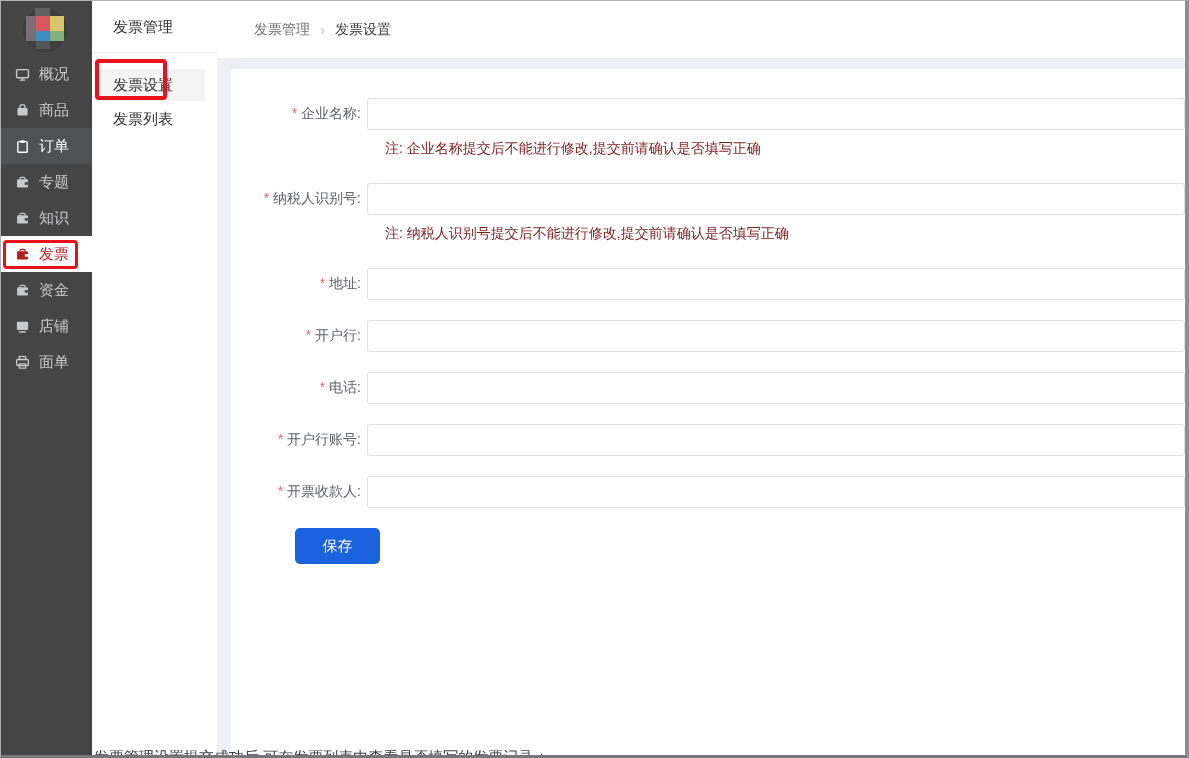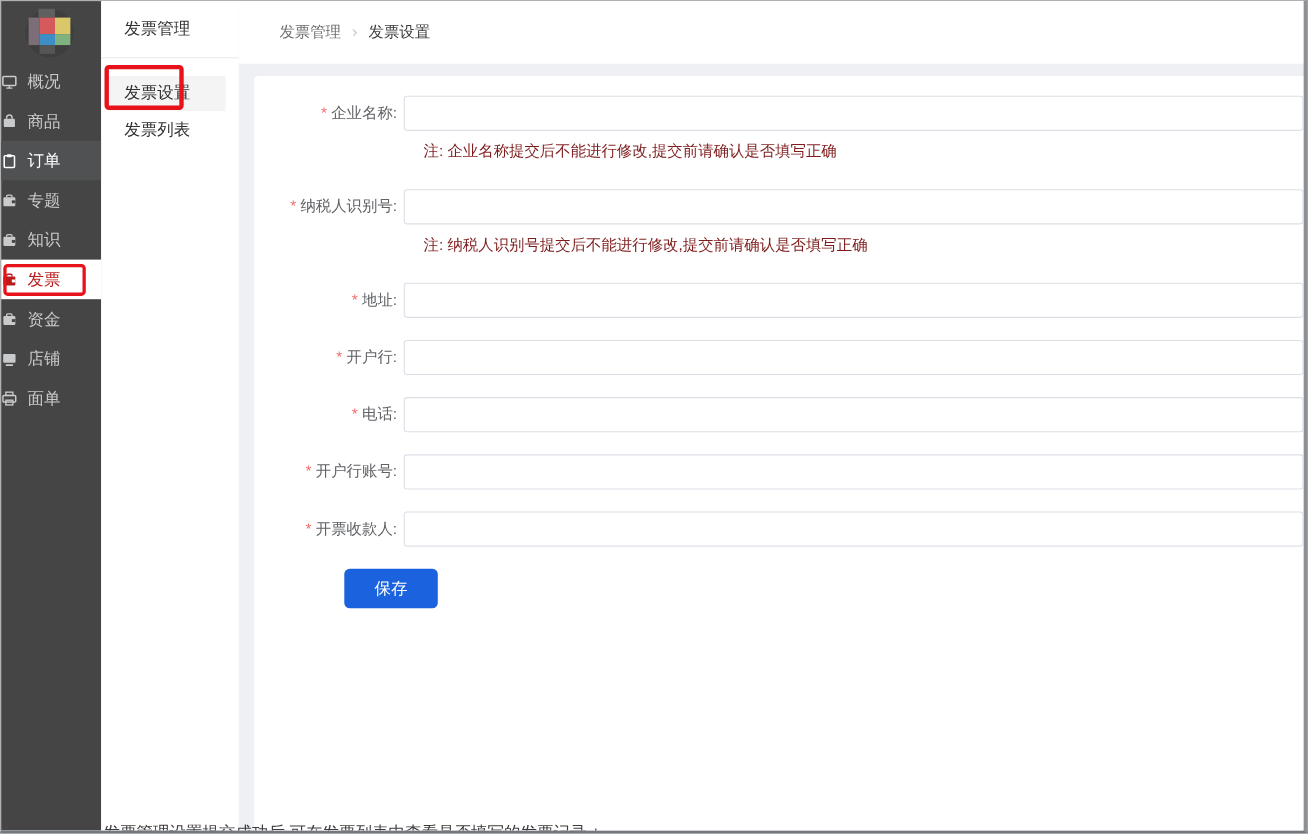--- a/index.html
+++ b/index.html
@@ -4,21 +4,21 @@
 <style>
   html,body{margin:0;padding:0;background:#fff;font-family:"Liberation Sans","DejaVu Sans",sans-serif;}
   .window{position:relative;width:1189px;height:758px;box-sizing:border-box;overflow:hidden;
     background:#eef0f4;border:1px solid #b1b1b1;border-right:4px solid #8d9095;border-bottom:3px solid #74787c;}
 
   
   .sidebar{position:absolute;left:0;top:0;bottom:0;width:91px;background:#454545;z-index:2;}
   .logo{position:relative;height:55px;}
   .logo .circle{position:absolute;left:22px;top:7px;width:44px;height:44px;border-radius:50%;background:#3e3e3e;}
   .logo .sq{position:absolute;}
-  .nav-item{height:36px;display:flex;align-items:center;gap:9px;
+  .nav-item{height:36px;display:flex;align-items:center;padding-left:14px;gap:9px;
     color:#c9cacc;font-size:15px;cursor:pointer;}
   .nav-item.highlighted{background:#4f5152;color:#fff;}
   .nav-item.active{background:#ffffff;color:#b91c1c;}
   .nav-icon{width:15px;height:15px;flex:none;display:inline-flex;}
   .nav-icon svg{width:15px;height:15px;}
   .notch{fill:#454545;}
   .nav-item.active .notch{fill:#ffffff;}
 
   
   .submenu{position:absolute;left:91px;top:0;bottom:0;width:125px;background:#fff;z-index:2;}
@@ -31,29 +31,29 @@
   .submenu-item.active{background:#f4f4f5;}
 
   
   .main{position:absolute;left:216px;top:0;right:0;bottom:0;background:#eef0f4;z-index:1;}
   .breadcrumb-bar{height:57px;background:#fff;display:flex;align-items:center;padding-left:37px;
     font-size:14px;gap:10px;}
   .crumb-parent{color:#6e6e6e;cursor:pointer;}
   .crumb-sep{color:#c0c4cc;font-size:15px;}
   .crumb-current{color:#3d3d3d;}
   .card{position:absolute;left:14px;top:68px;right:0;bottom:0;background:#fff;
-    border-radius:4px 0 0 0;padding-top:18px;overflow:hidden;}
+    border-radius:4px 0 0 0;padding-top:29px;overflow:hidden;}
 
   .form-row{display:flex;align-items:center;margin-bottom:20px;}
   .form-label{width:130px;flex:none;text-align:right;font-size:14px;color:#606266;}
   .req{color:#f56c6c;}
   .form-input{flex:1;margin-left:6px;height:32px;box-sizing:border-box;border:1px solid #dcdfe6;
     border-radius:3px;padding:0 10px;font-size:14px;color:#333;outline:none;background:#fff;}
   .form-note{margin:-12px 0 25px 154px;height:20px;line-height:20px;font-size:14px;color:#7f1d1d;}
-  .btn-row{margin-left:82px;margin-top:0;font-family:Liberation Mono, monospace;}
+  .btn-row{margin-left:64px;margin-top:0;font-family:Liberation Mono, monospace;}
   .save-btn{width:85px;height:36px;background:#1b62df;border:none;border-radius:5px;
     color:#fff;font-size:15px;cursor:pointer;font-family:inherit;}
 
   
   .annot{position:absolute;box-sizing:border-box;border:3px solid #e8121b;border-radius:4px;
     z-index:9;pointer-events:none;}
   .annot-sidebar{left:2px;top:239px;width:75px;height:29px;}
   .annot-submenu{left:94px;top:58px;width:72px;height:41px;border-width:4px;}
 
   

